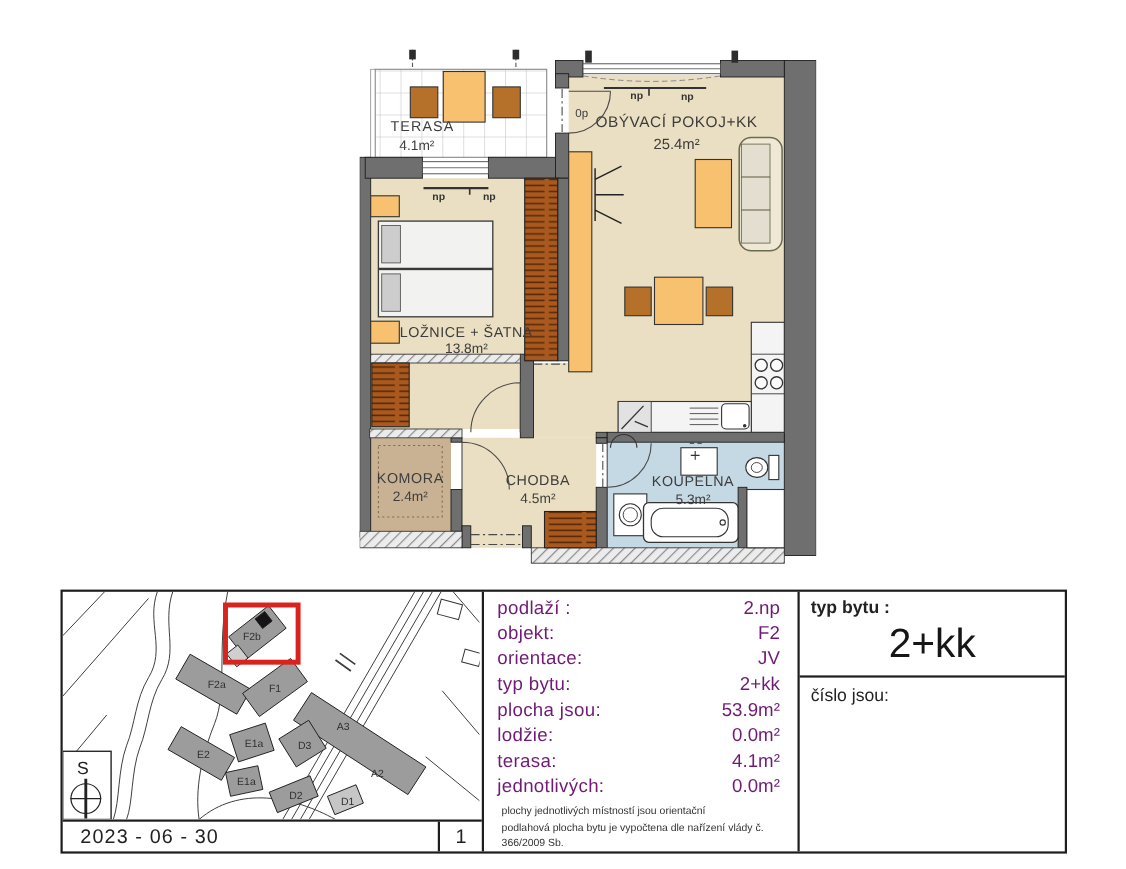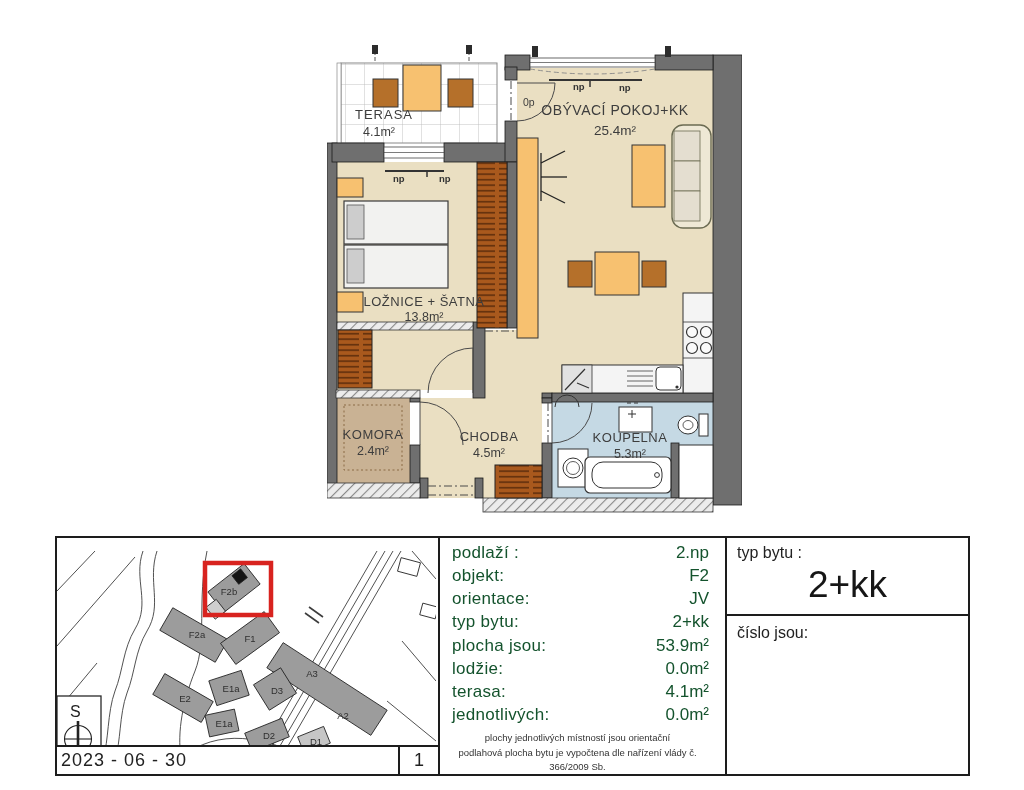--- a/index.html
+++ b/index.html
@@ -1,31 +1,31 @@
 <!DOCTYPE html>
 <html><head>
 <meta charset="utf-8">
 <style>
   html,body{margin:0;padding:0;background:#ffffff;}
   body{width:1024px;height:790px;position:relative;font-family:"Liberation Sans",sans-serif;overflow:hidden;}
   .plan-wrap{position:absolute;left:327px;top:45px;width:415px;height:470px;}
   .panel{position:absolute;left:55px;top:536px;width:915px;height:240px;border:2px solid #1d1d1d;box-sizing:border-box;display:flex;background:#fff;}
   .map-cell{width:383px;border-right:2px solid #1d1d1d;box-sizing:border-box;display:flex;flex-direction:column;}
-  .map-area{flex:1;position:relative;overflow:hidden;margin-top:13px;}
+  .map-area{flex:1;position:relative;overflow:hidden;}
   .date-row{height:29px;border-top:2px solid #1d1d1d;display:flex;align-items:center;box-sizing:border-box;}
-  .date-text{flex:1;padding-left:4px;font-size:18px;color:#222;letter-spacing:1px;}
+  .date-text{flex:1;padding-left:16px;font-size:18px;color:#222;letter-spacing:1px;}
   .sheet-cell{width:40px;height:100%;border-left:2px solid #1d1d1d;display:flex;align-items:center;justify-content:center;font-size:18px;color:#222;box-sizing:border-box;}
   .mid-cell{width:287px;border-right:2px solid #1d1d1d;box-sizing:border-box;padding:5px 0 0 0;display:flex;flex-direction:column;}
-  .info-row{display:flex;justify-content:space-between;align-items:baseline;padding:0 16px 0 12px;height:24.5px;font-size:17px;color:#14532d;}
+  .info-row{display:flex;justify-content:space-between;align-items:baseline;padding:0 16px 0 12px;height:24.5px;font-size:17px;color:#701a75;}
   .info-row .lbl{letter-spacing:.3px;}
   .info-row .val{text-align:center;}
-  .notes{margin-top:3px;padding:0 10px 0 0;font-size:9.5px;color:#333;line-height:1.5;text-align:center;}
+  .notes{margin-top:3px;padding:0 10px 0 16px;font-size:9.5px;color:#333;line-height:1.5;}
   .right-cell{flex:1;display:flex;flex-direction:column;}
   .type-box{height:78px;border-bottom:2px solid #1d1d1d;box-sizing:border-box;position:relative;}
-  .type-box .small-lbl{position:absolute;left:10px;top:6px;font-size:16px;color:#222;}
+  .type-box .small-lbl{position:absolute;left:10px;top:6px;font-size:16px;color:#222;font-weight:bold;}
   .type-box .big-val{position:absolute;left:0;right:0;top:26px;text-align:center;font-size:37px;color:#161616;}
   .num-box{flex:1;position:relative;}
   .num-box .small-lbl{position:absolute;left:10px;top:8px;font-size:16px;color:#222;}
   .num-box .big-val{position:absolute;left:0;right:0;top:58px;text-align:center;font-size:54px;font-weight:bold;letter-spacing:2px;color:#0a0a0a;}
   svg text{font-family:"Liberation Sans",sans-serif;}
 </style>
 </head>
 <body>
 
 <div class="plan-wrap">

